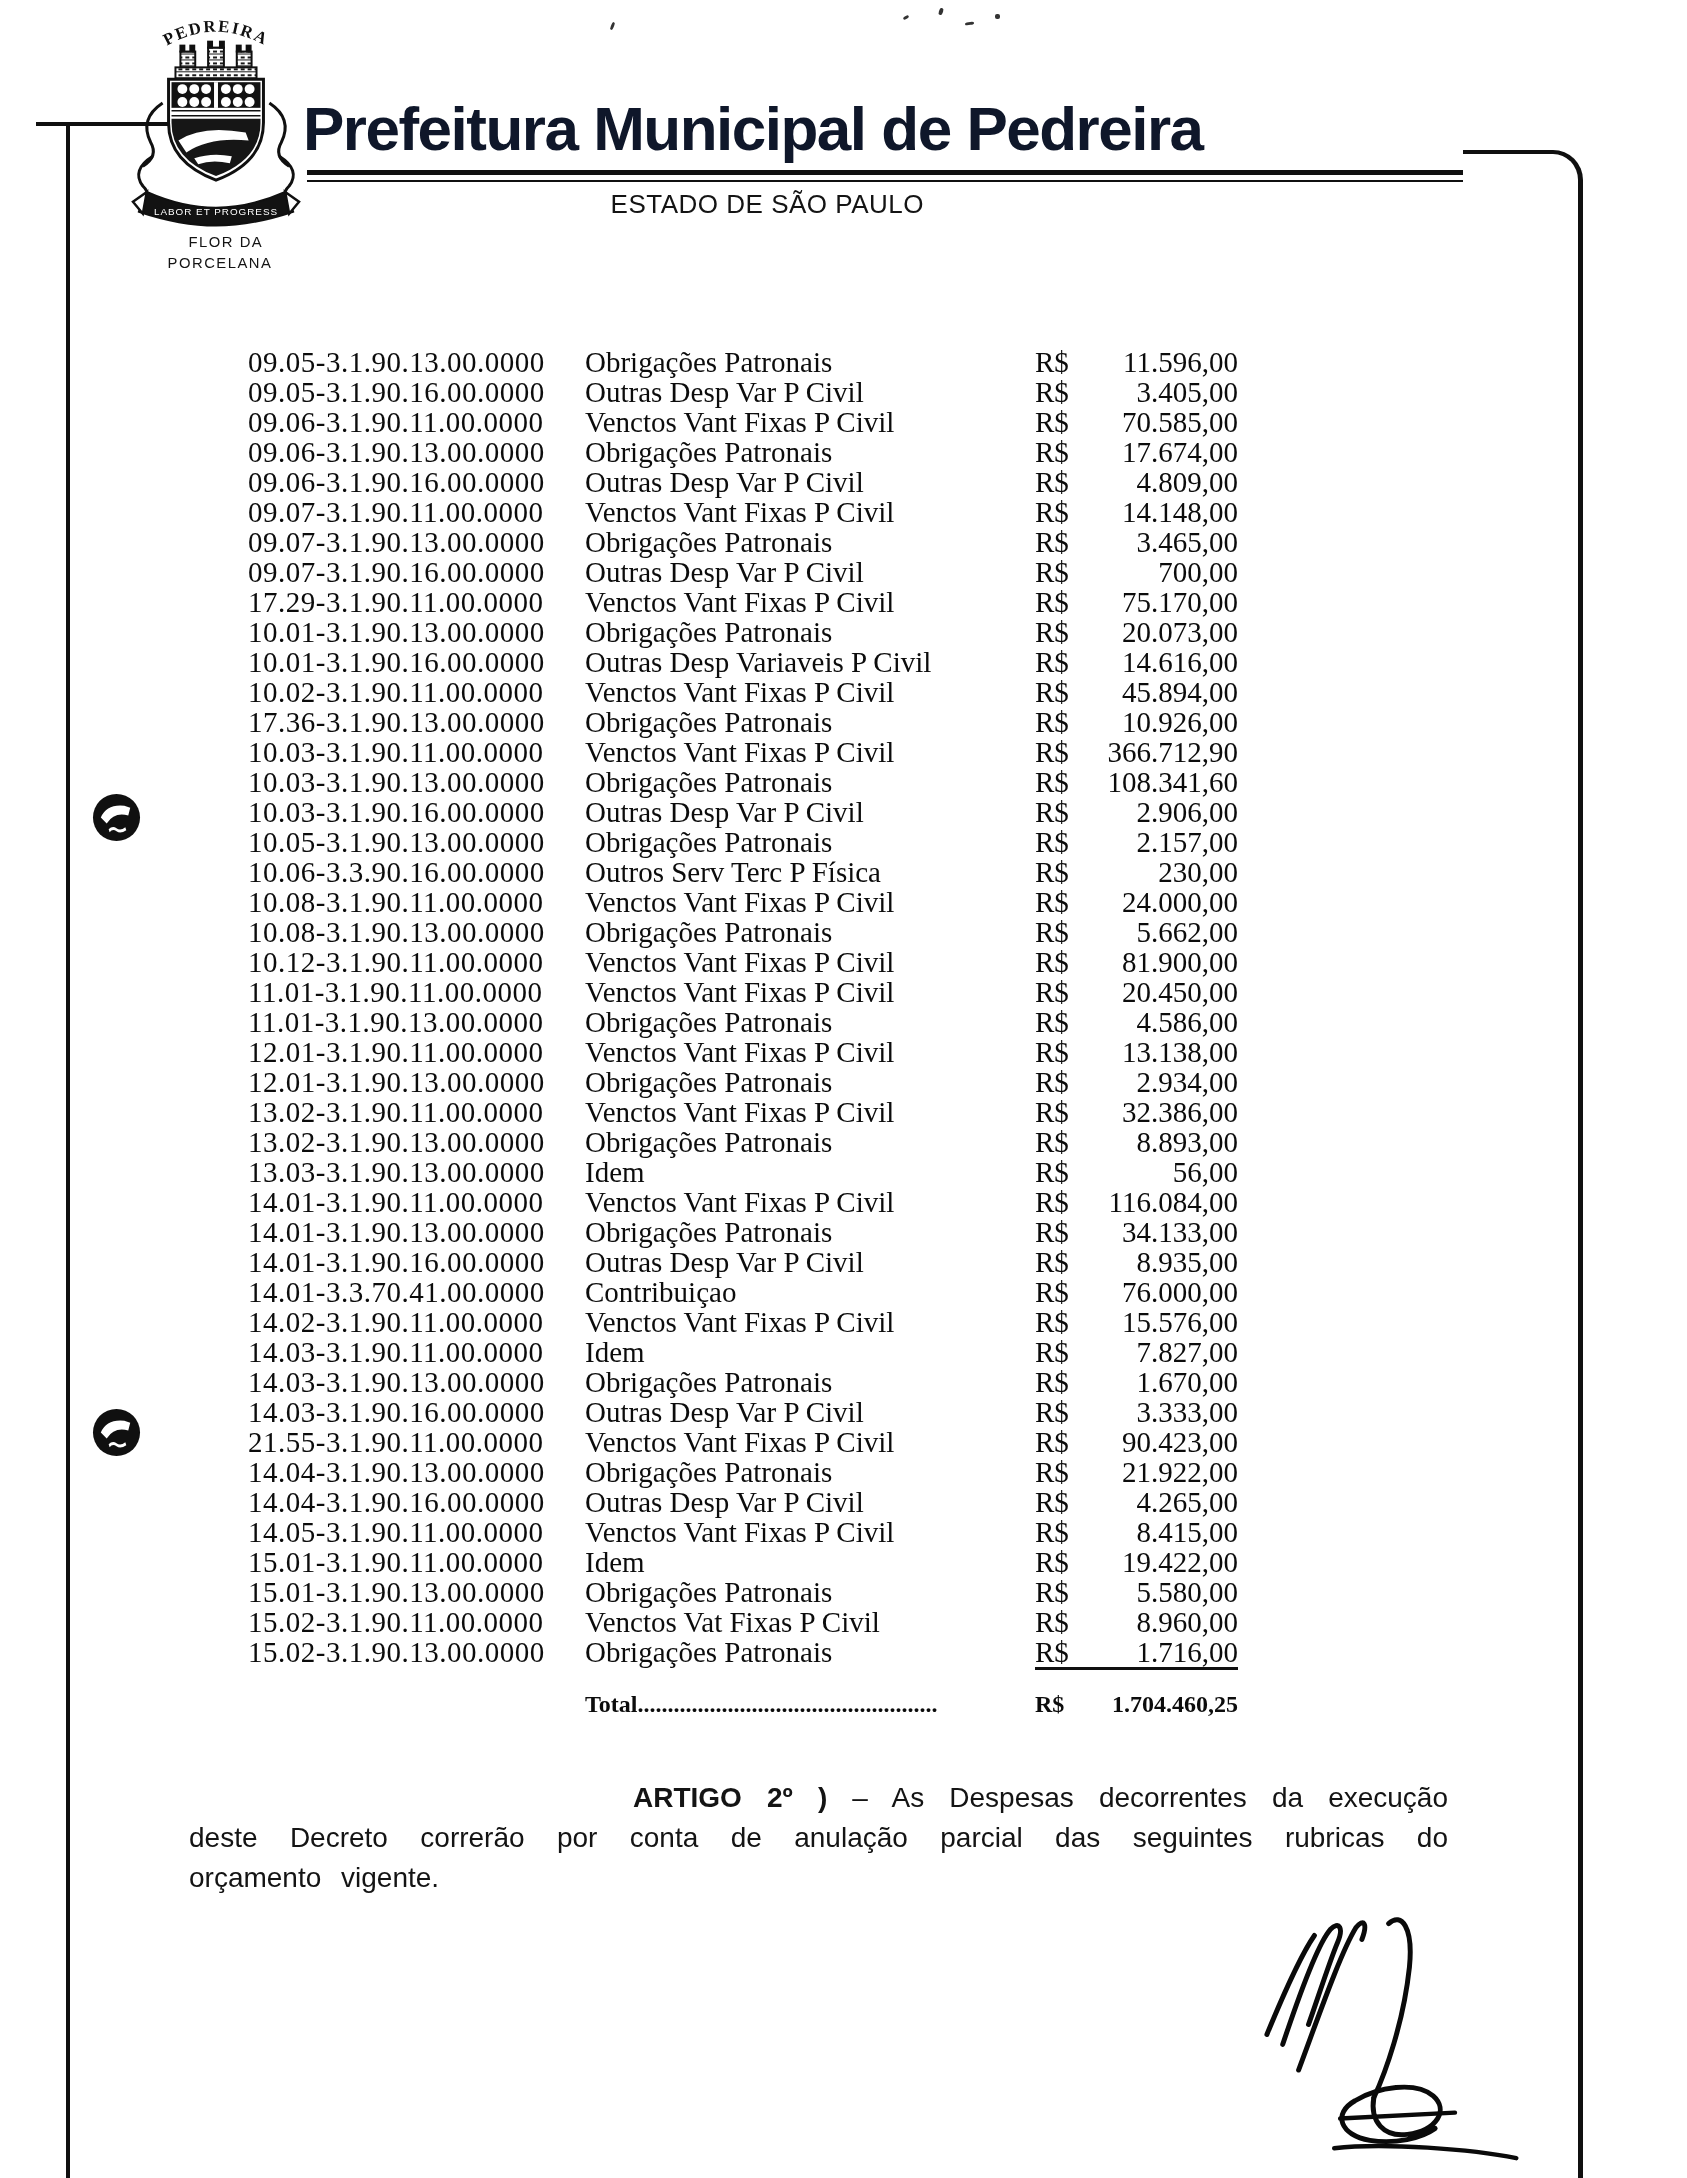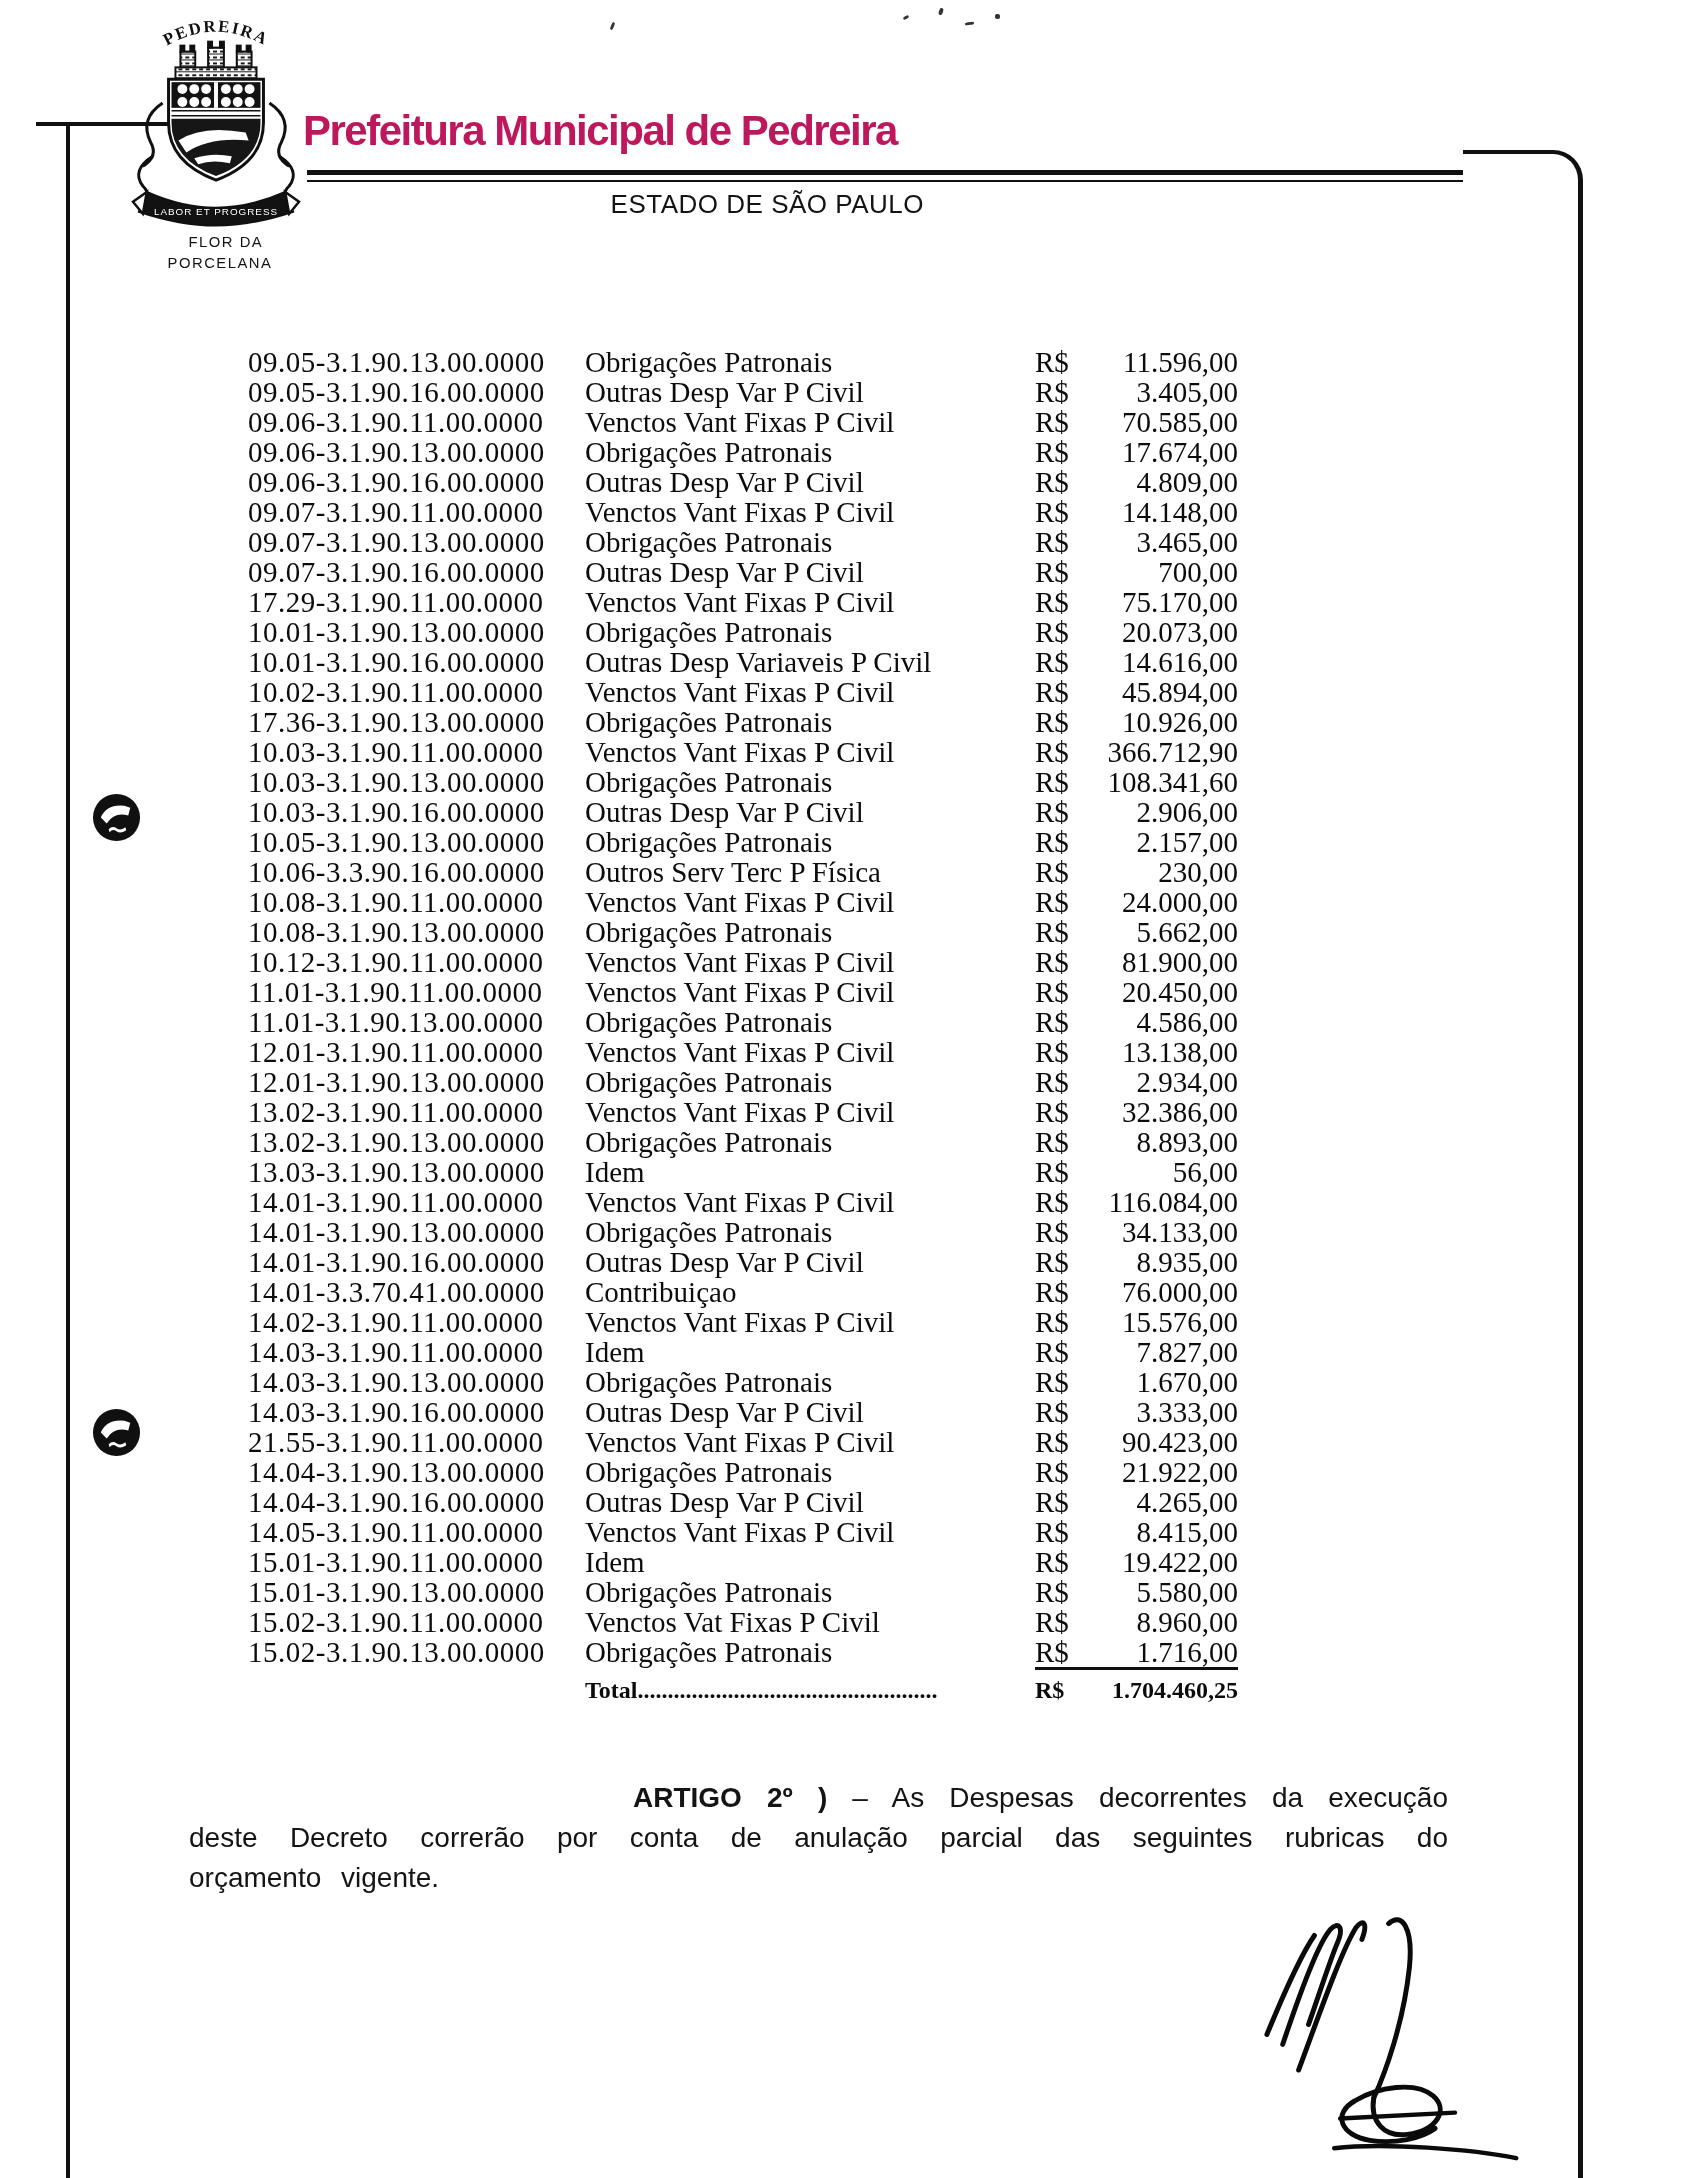--- a/index.html
+++ b/index.html
@@ -14,23 +14,23 @@
   .frame-left-h   { left:36px;  top:122px; width:150px; height:4px; }
   .frame-left-v   { left:66px;  top:124px; width:4px;  height:2054px; }
   .frame-right {
     position:absolute; left:1463px; top:150px; width:120px; height:2028px;
     border-top:4px solid #101010; border-right:5px solid #101010;
     border-top-right-radius:30px;
   }
 
   
   .title {
-    position:absolute; left:303px; top:107px;
+    position:absolute; left:303px; top:93px;
     font-family:"Liberation Sans", sans-serif; font-weight:bold;
-    font-size:42px; letter-spacing:-1.5px; white-space:nowrap; color:#be185d;
+    font-size:62px; letter-spacing:-1.5px; white-space:nowrap; color:#0f172a;
   }
   .title-rule-1 { left:307px; top:170px; width:1156px; height:5px; }
   .title-rule-2 { left:307px; top:180px; width:1156px; height:2px; }
   .subtitle {
     position:absolute; left:429px; top:189px; width:495px; text-align:right;
     font-family:"Liberation Sans", sans-serif; font-size:26px; letter-spacing:0.5px;
     color:#141414; white-space:nowrap;
   }
   .crest { position:absolute; left:129px; top:8px; }
 
@@ -53,21 +53,21 @@
     display:grid; grid-template-columns:337px 450px 67px 136px;
     height:30px; line-height:30px; font-size:29px; white-space:nowrap;
   }
   .c-code  { letter-spacing:0.5px; }
   .c-desc  { }
   .c-cur   { }
   .c-val   { text-align:right; }
   .u-line  { border-bottom:3px solid #101010; }
   .total-row {
     display:grid; grid-template-columns:337px 450px 67px 136px;
-    margin-top:6px; height:34px; line-height:34px;
+    margin-top:20px; height:34px; line-height:34px;
     font-weight:bold; font-size:24px; white-space:nowrap;
   }
   .total-label { grid-column:2; overflow:hidden; }
 
   
   .article {
     position:absolute; left:165px; top:1778px; width:1259px;
     font-family:"Liberation Sans", sans-serif; font-size:28px; line-height:40px;
     text-align:justify; text-indent:444px; word-spacing:12px; color:#141414;margin-left:24px;
   }

